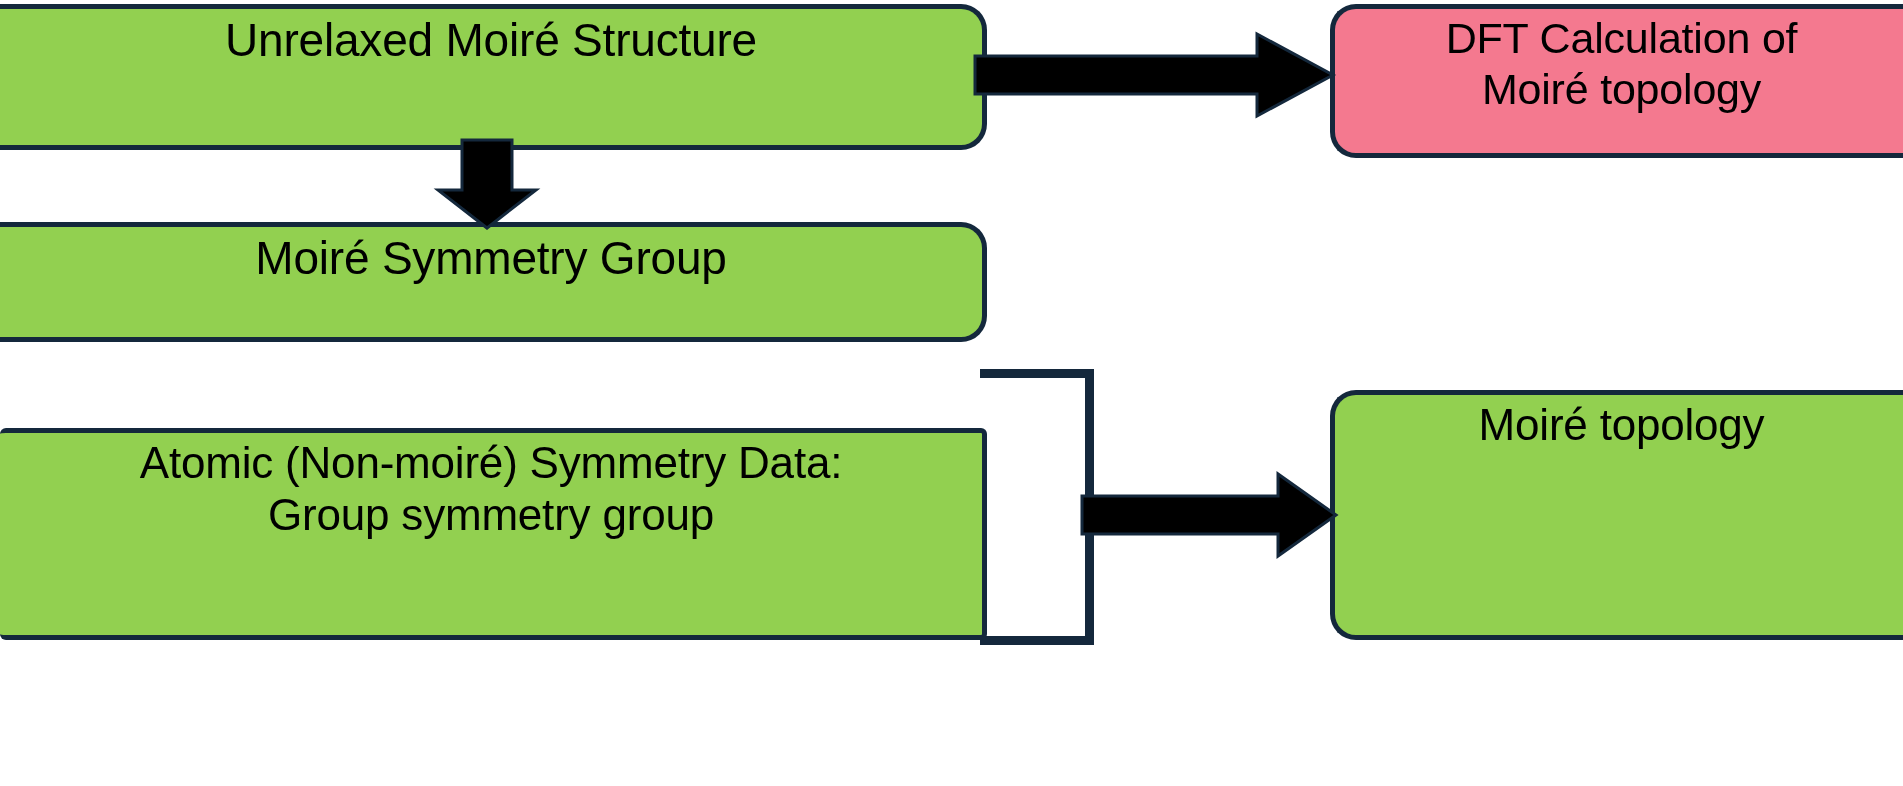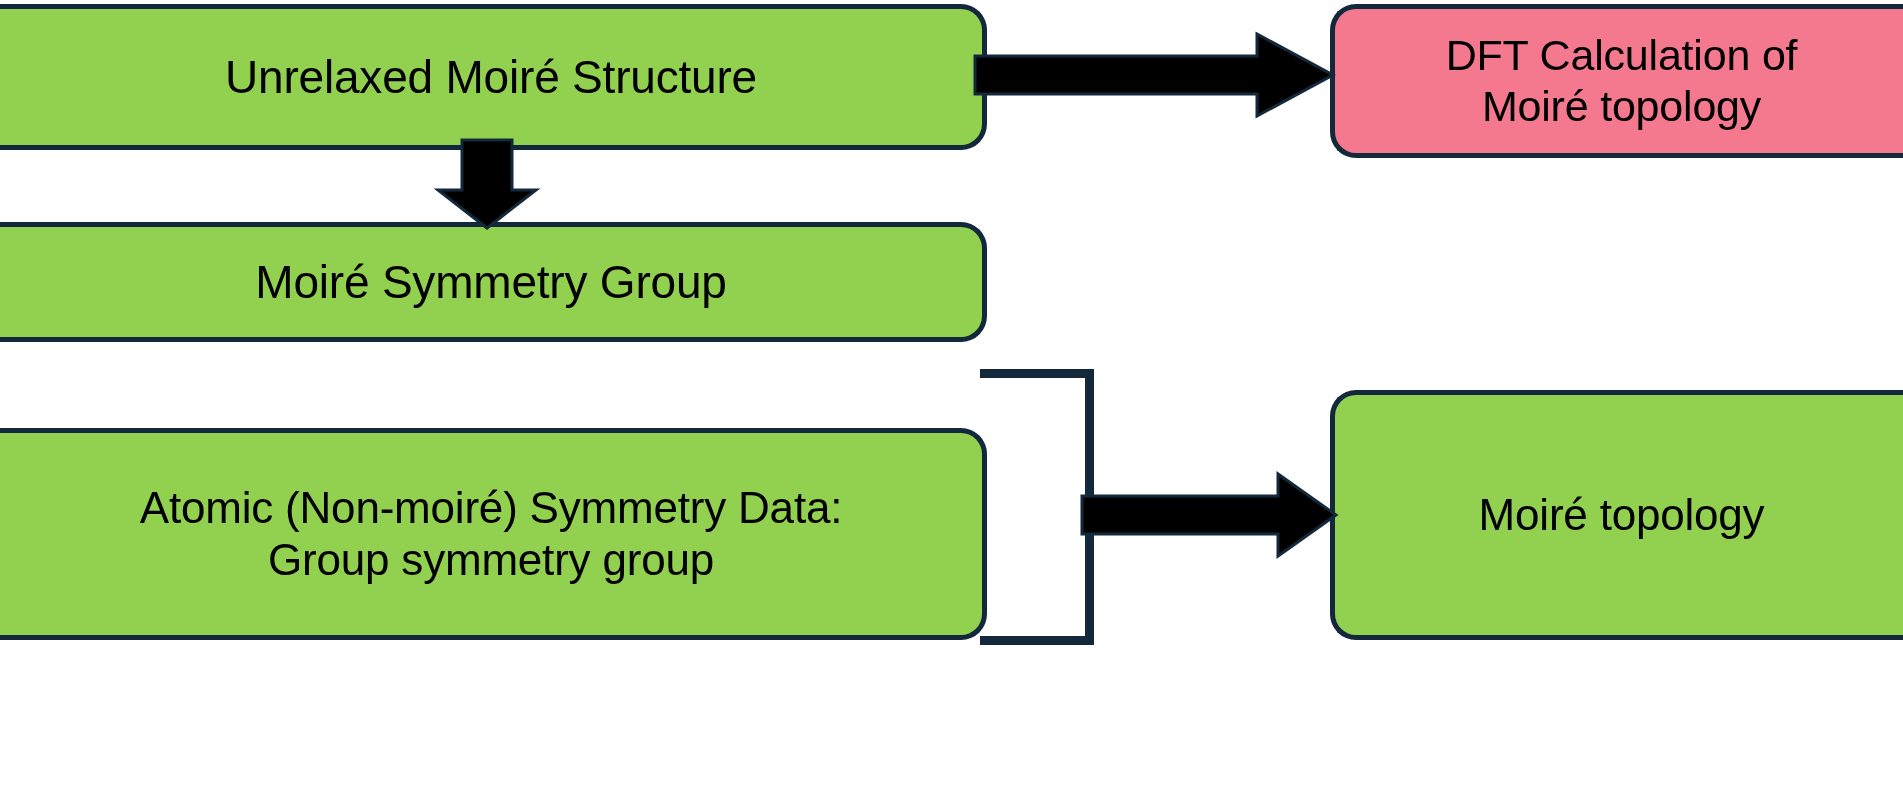--- a/index.html
+++ b/index.html
@@ -15,21 +15,21 @@
     position: relative;
     width: 1903px;
     height: 786px;
     background: #ffffff;
     overflow: hidden;
   }
   .node {
     position: absolute;
     box-sizing: border-box;
     display: flex;
-    align-items: center;
+    align-items: flex-start;
     justify-content: center;
     text-align: center;
     border: 5px solid #14283c;
     border-radius: 26px;
     color: #000000;
     line-height: 1.18;
     letter-spacing: -0.2px;
     padding: 4px 10px;
     z-index: 3;
   }
@@ -60,21 +60,21 @@
   #node-msg {
     left: 0px; top: 222px; width: 987px; height: 120px;
     font-size: 46px;
     border-left: none;
     border-top-left-radius: 0; border-bottom-left-radius: 0;
   }
   #node-atomic {
     left: 0px; top: 428px; width: 987px; height: 212px;
     font-size: 44px;
     border-left: none;
-    border-top-left-radius: 0; border-bottom-left-radius: 0;
+    border-top-left-radius: 0; border-bottom-left-radius: 0; border-radius: 6px;
   }
   #node-sym-topo {
     left: 1330px; top: 390px; width: 578px; height: 250px;
     font-size: 44px;
     border-right: none;
     border-top-right-radius: 0; border-bottom-right-radius: 0;
   }
   .bracket-line {
     position: absolute;
     background: #14283c;

